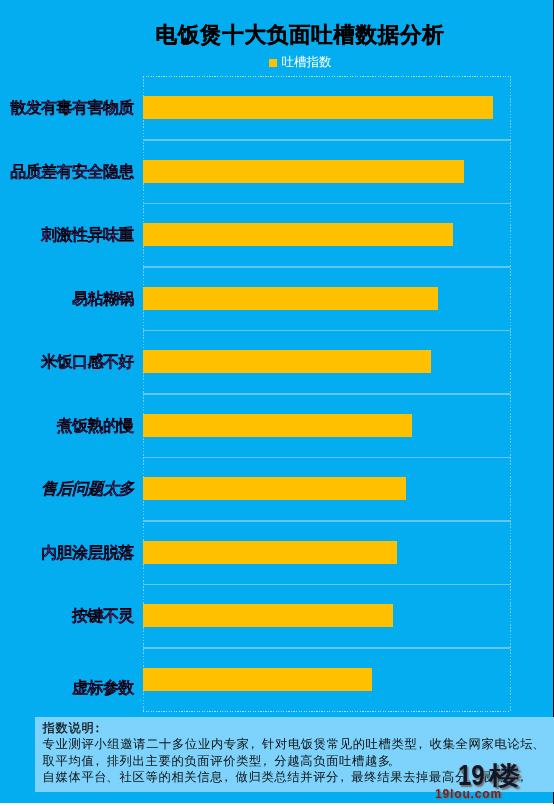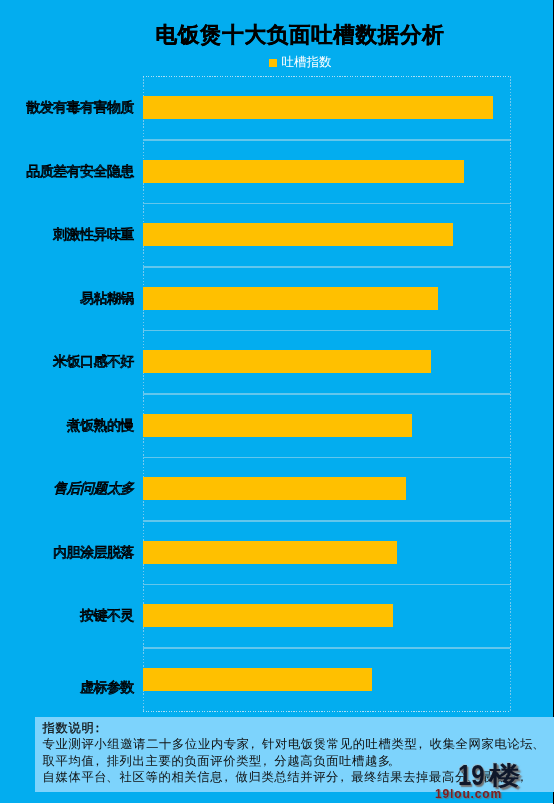--- a/index.html
+++ b/index.html
@@ -16,21 +16,21 @@
   #legend .sw{display:inline-block;width:8px;height:8px;background:#FFC000;vertical-align:-1px;margin-right:5px;}
 
   #plot{position:absolute;left:142.9px;top:76.2px;width:367.6px;height:635px;}
   .frame-h{position:absolute;left:0;width:367.6px;height:1px;
            background-image:repeating-linear-gradient(to right,rgba(215,235,247,0.8) 0 1.25px,rgba(3,173,239,0) 1.25px 2.55px);}
   .frame-v{position:absolute;top:0;width:1px;height:636px;
            background-image:repeating-linear-gradient(to bottom,rgba(200,222,240,0.58) 0 1.5px,rgba(3,173,239,0) 1.5px 3.15px);}
   .gl{position:absolute;left:0;width:367.6px;height:1.45px;background:#63C6EC;}
   .bar{position:absolute;left:0.4px;background:#FFC000;height:22.9px;}
 
-  .ylab{position:absolute;right:420.2px;text-align:right;color:#0369a1;font-size:14px;font-weight:bold;-webkit-text-stroke:0.22px #000000;
+  .ylab{position:absolute;right:420.2px;text-align:right;color:#8b5cf6;font-size:16px;font-weight:bold;-webkit-text-stroke:0.22px #000000;
         letter-spacing:-0.55px;white-space:nowrap;line-height:15px;}
 
   #note{position:absolute;left:35.4px;top:717.4px;width:542px;height:74.9px;background:#7dd3fc;overflow:hidden;}
   #notetext{position:absolute;left:7.2px;top:2.8px;font-family:"Liberation Serif",serif;
             font-size:12.3px;letter-spacing:0.65px;line-height:16.3px;color:#101010;white-space:nowrap;}
   #notetext .hd{font-weight:normal;-webkit-text-stroke:0.25px #101010;}
   #notetext .pn{display:inline-block;width:1em;text-indent:-0.26em;overflow:visible;}
   #notetext .pn.dun{text-indent:-0.09em;}
 
   #wm{position:absolute;left:0;top:0;width:100%;height:100%;pointer-events:none;}

